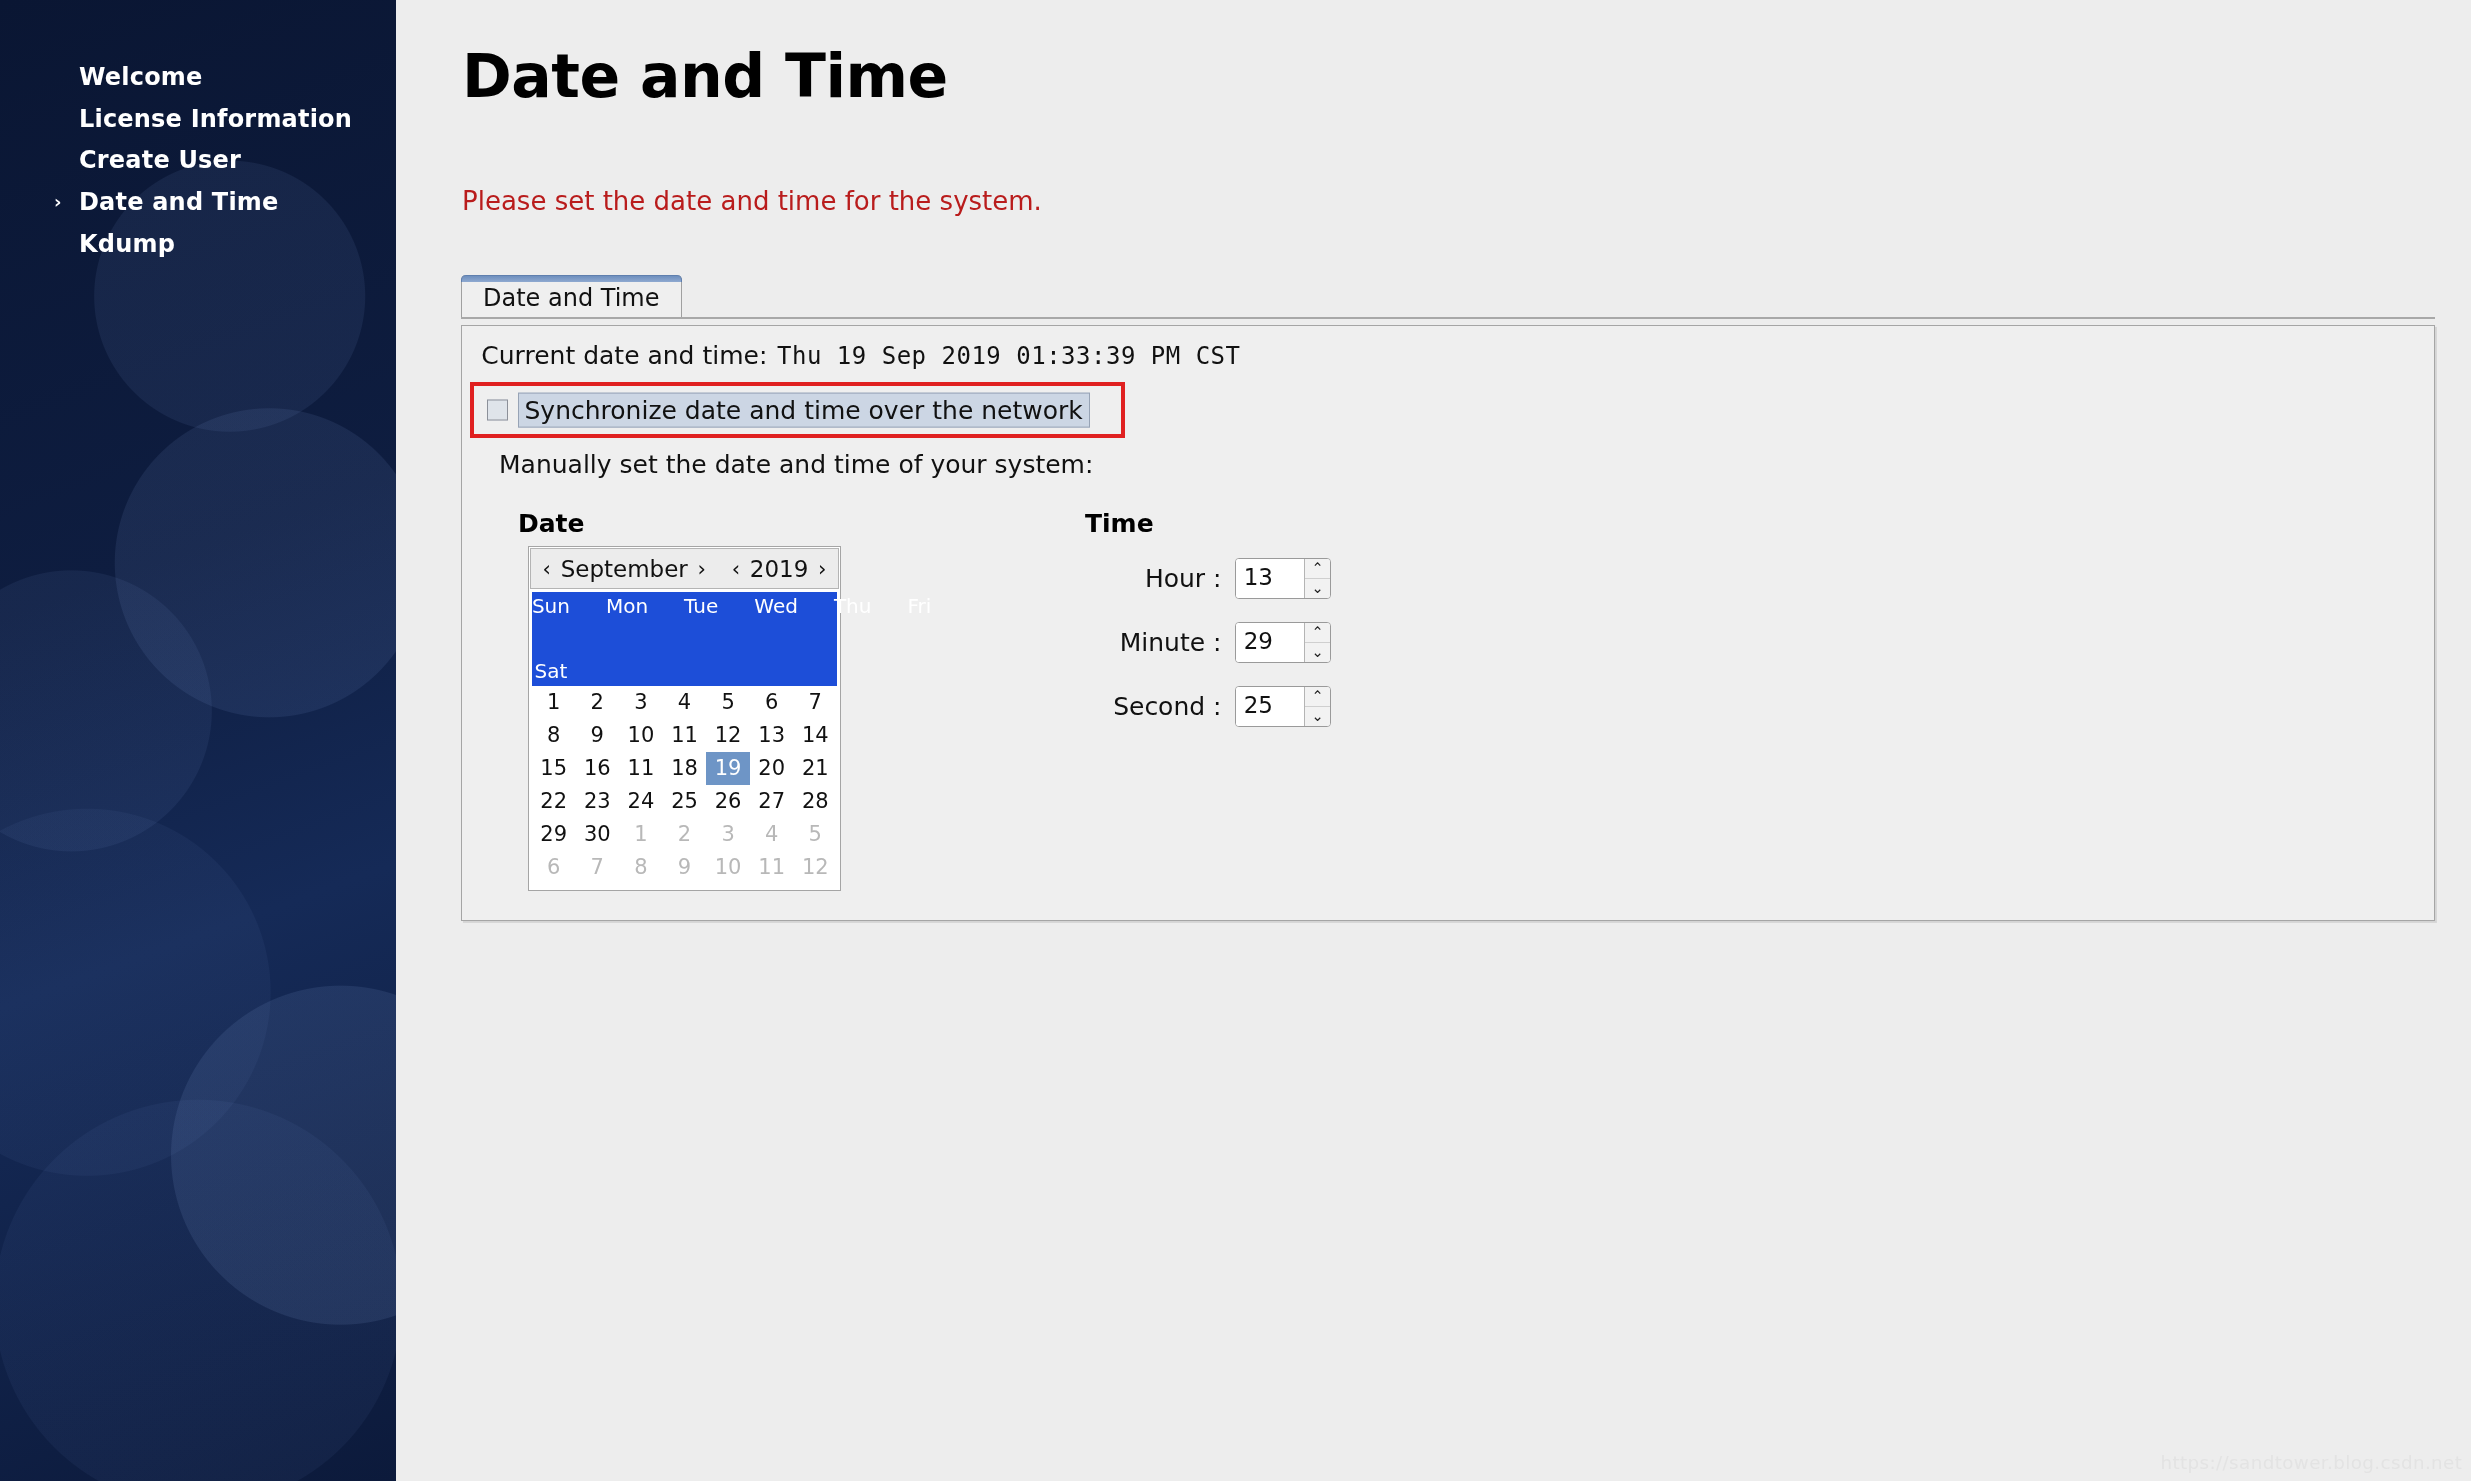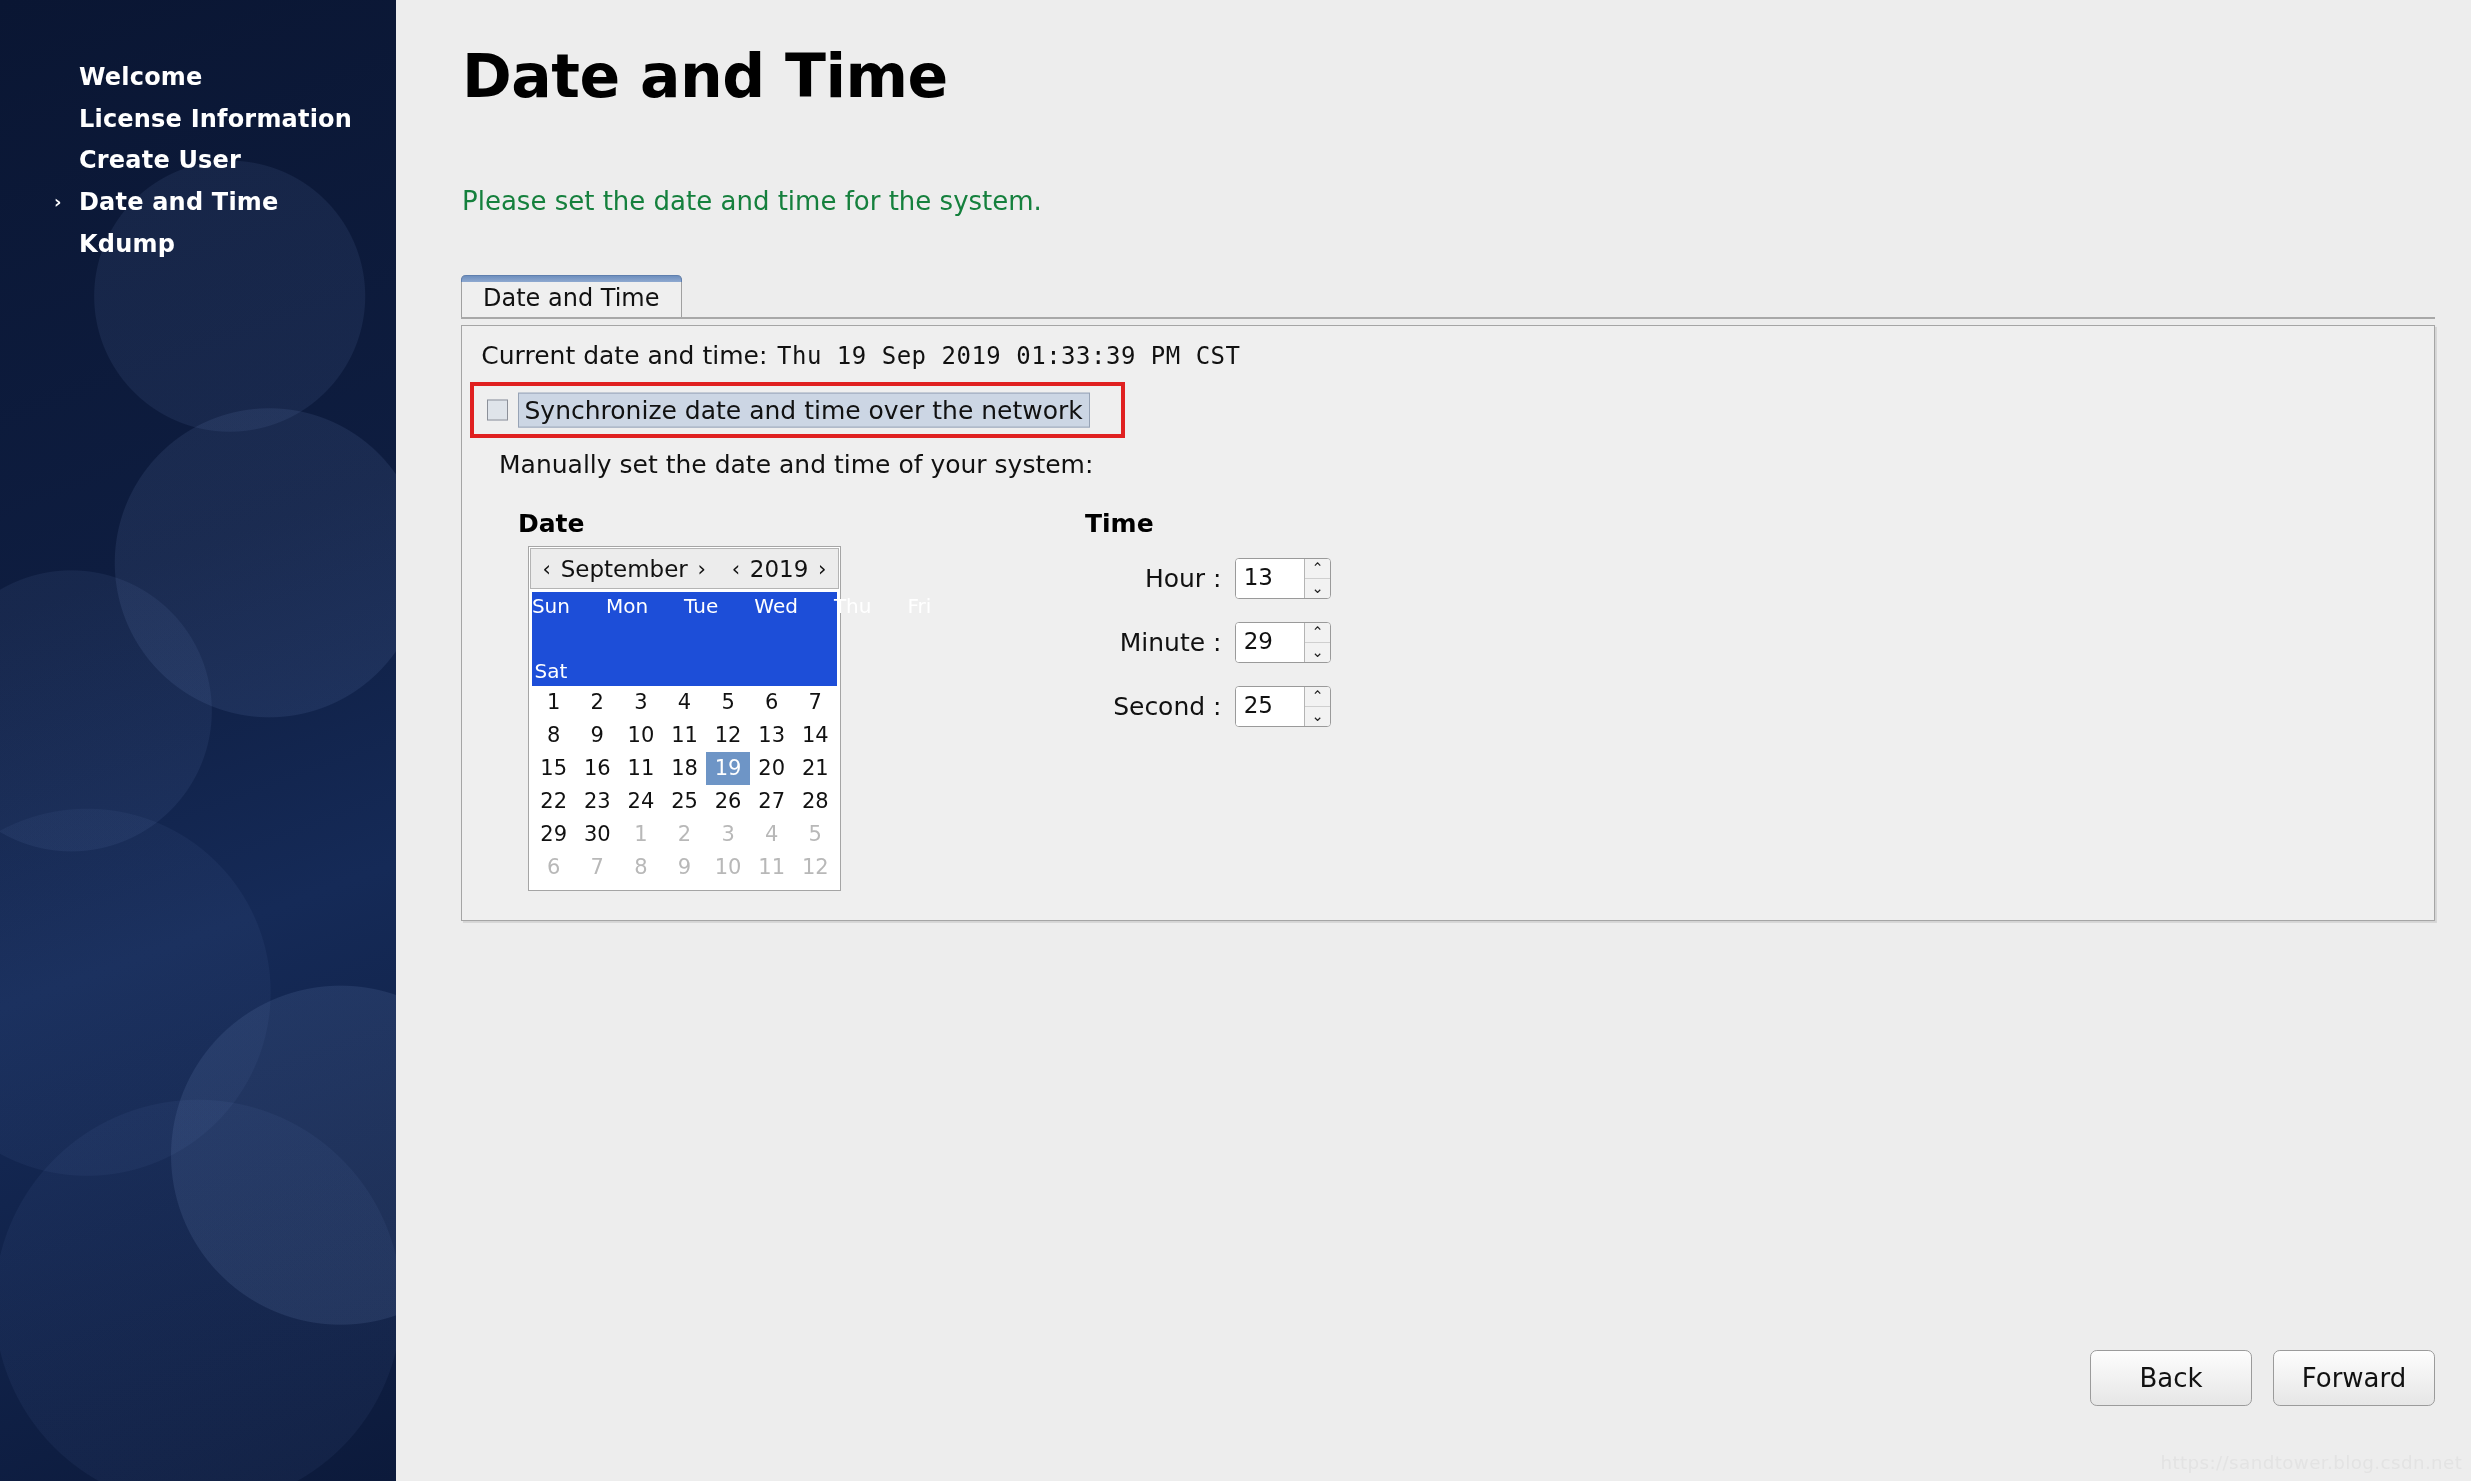--- a/index.html
+++ b/index.html
@@ -69,21 +69,21 @@
     left: 66px; top: 41px;
     font-size: 60px;
     font-weight: bold;
     color: #000000;
     letter-spacing: -0.5px;
   }
   #page-subtitle {
     position: absolute;
     left: 66px; top: 186px;
     font-size: 26px;
-    color: #15803d;
+    color: #b91c1c;
   }
 
   
   #tab-strip {
     position: absolute;
     left: 65px; top: 275px;
     width: 1974px;
     height: 43px;
   }
   #tab-datetime {
@@ -473,20 +473,16 @@
             <div class="spinner-btns">
               <span>⌃</span>
               <span>⌄</span>
             </div>
           </div>
         </div>
       </div>
 
   </div>
 
-  <div id="footer">
-    <div class="footer-btn">Back</div>
-    <div class="footer-btn">Forward</div>
-  </div>
 
   <div id="watermark">https://sandtower.blog.csdn.net</div>
 </div>
 
 
 </body></html>

